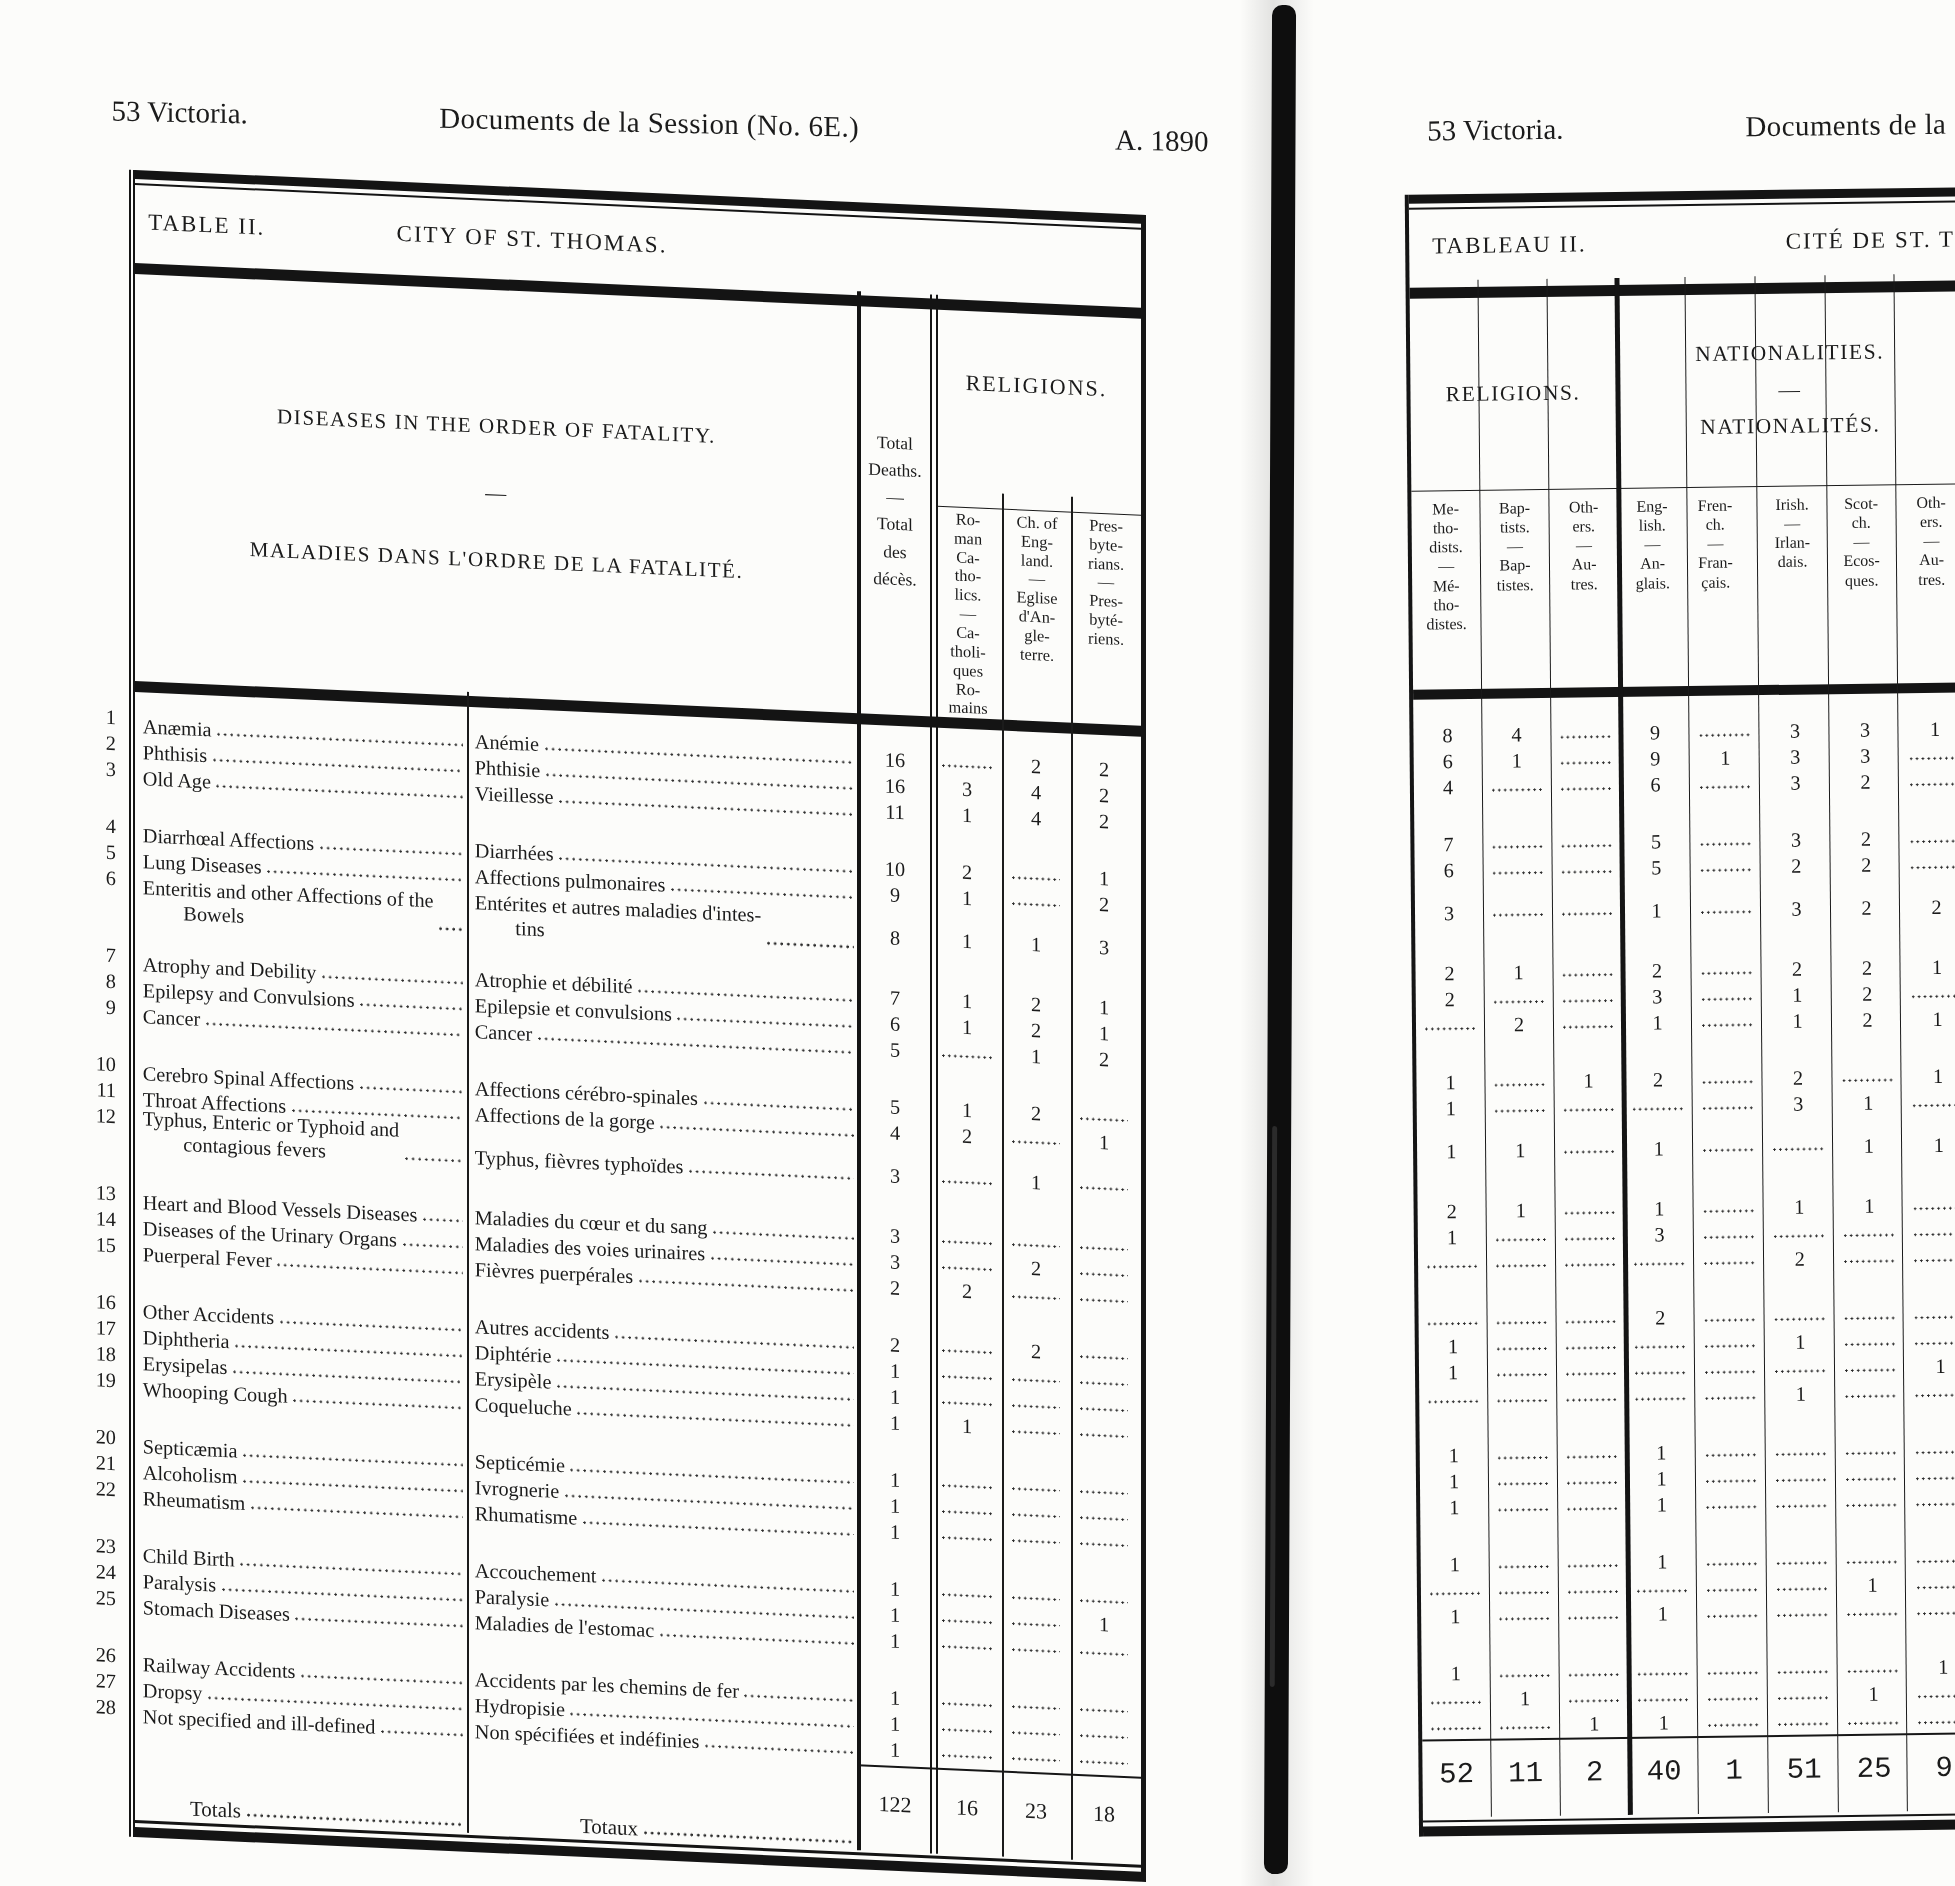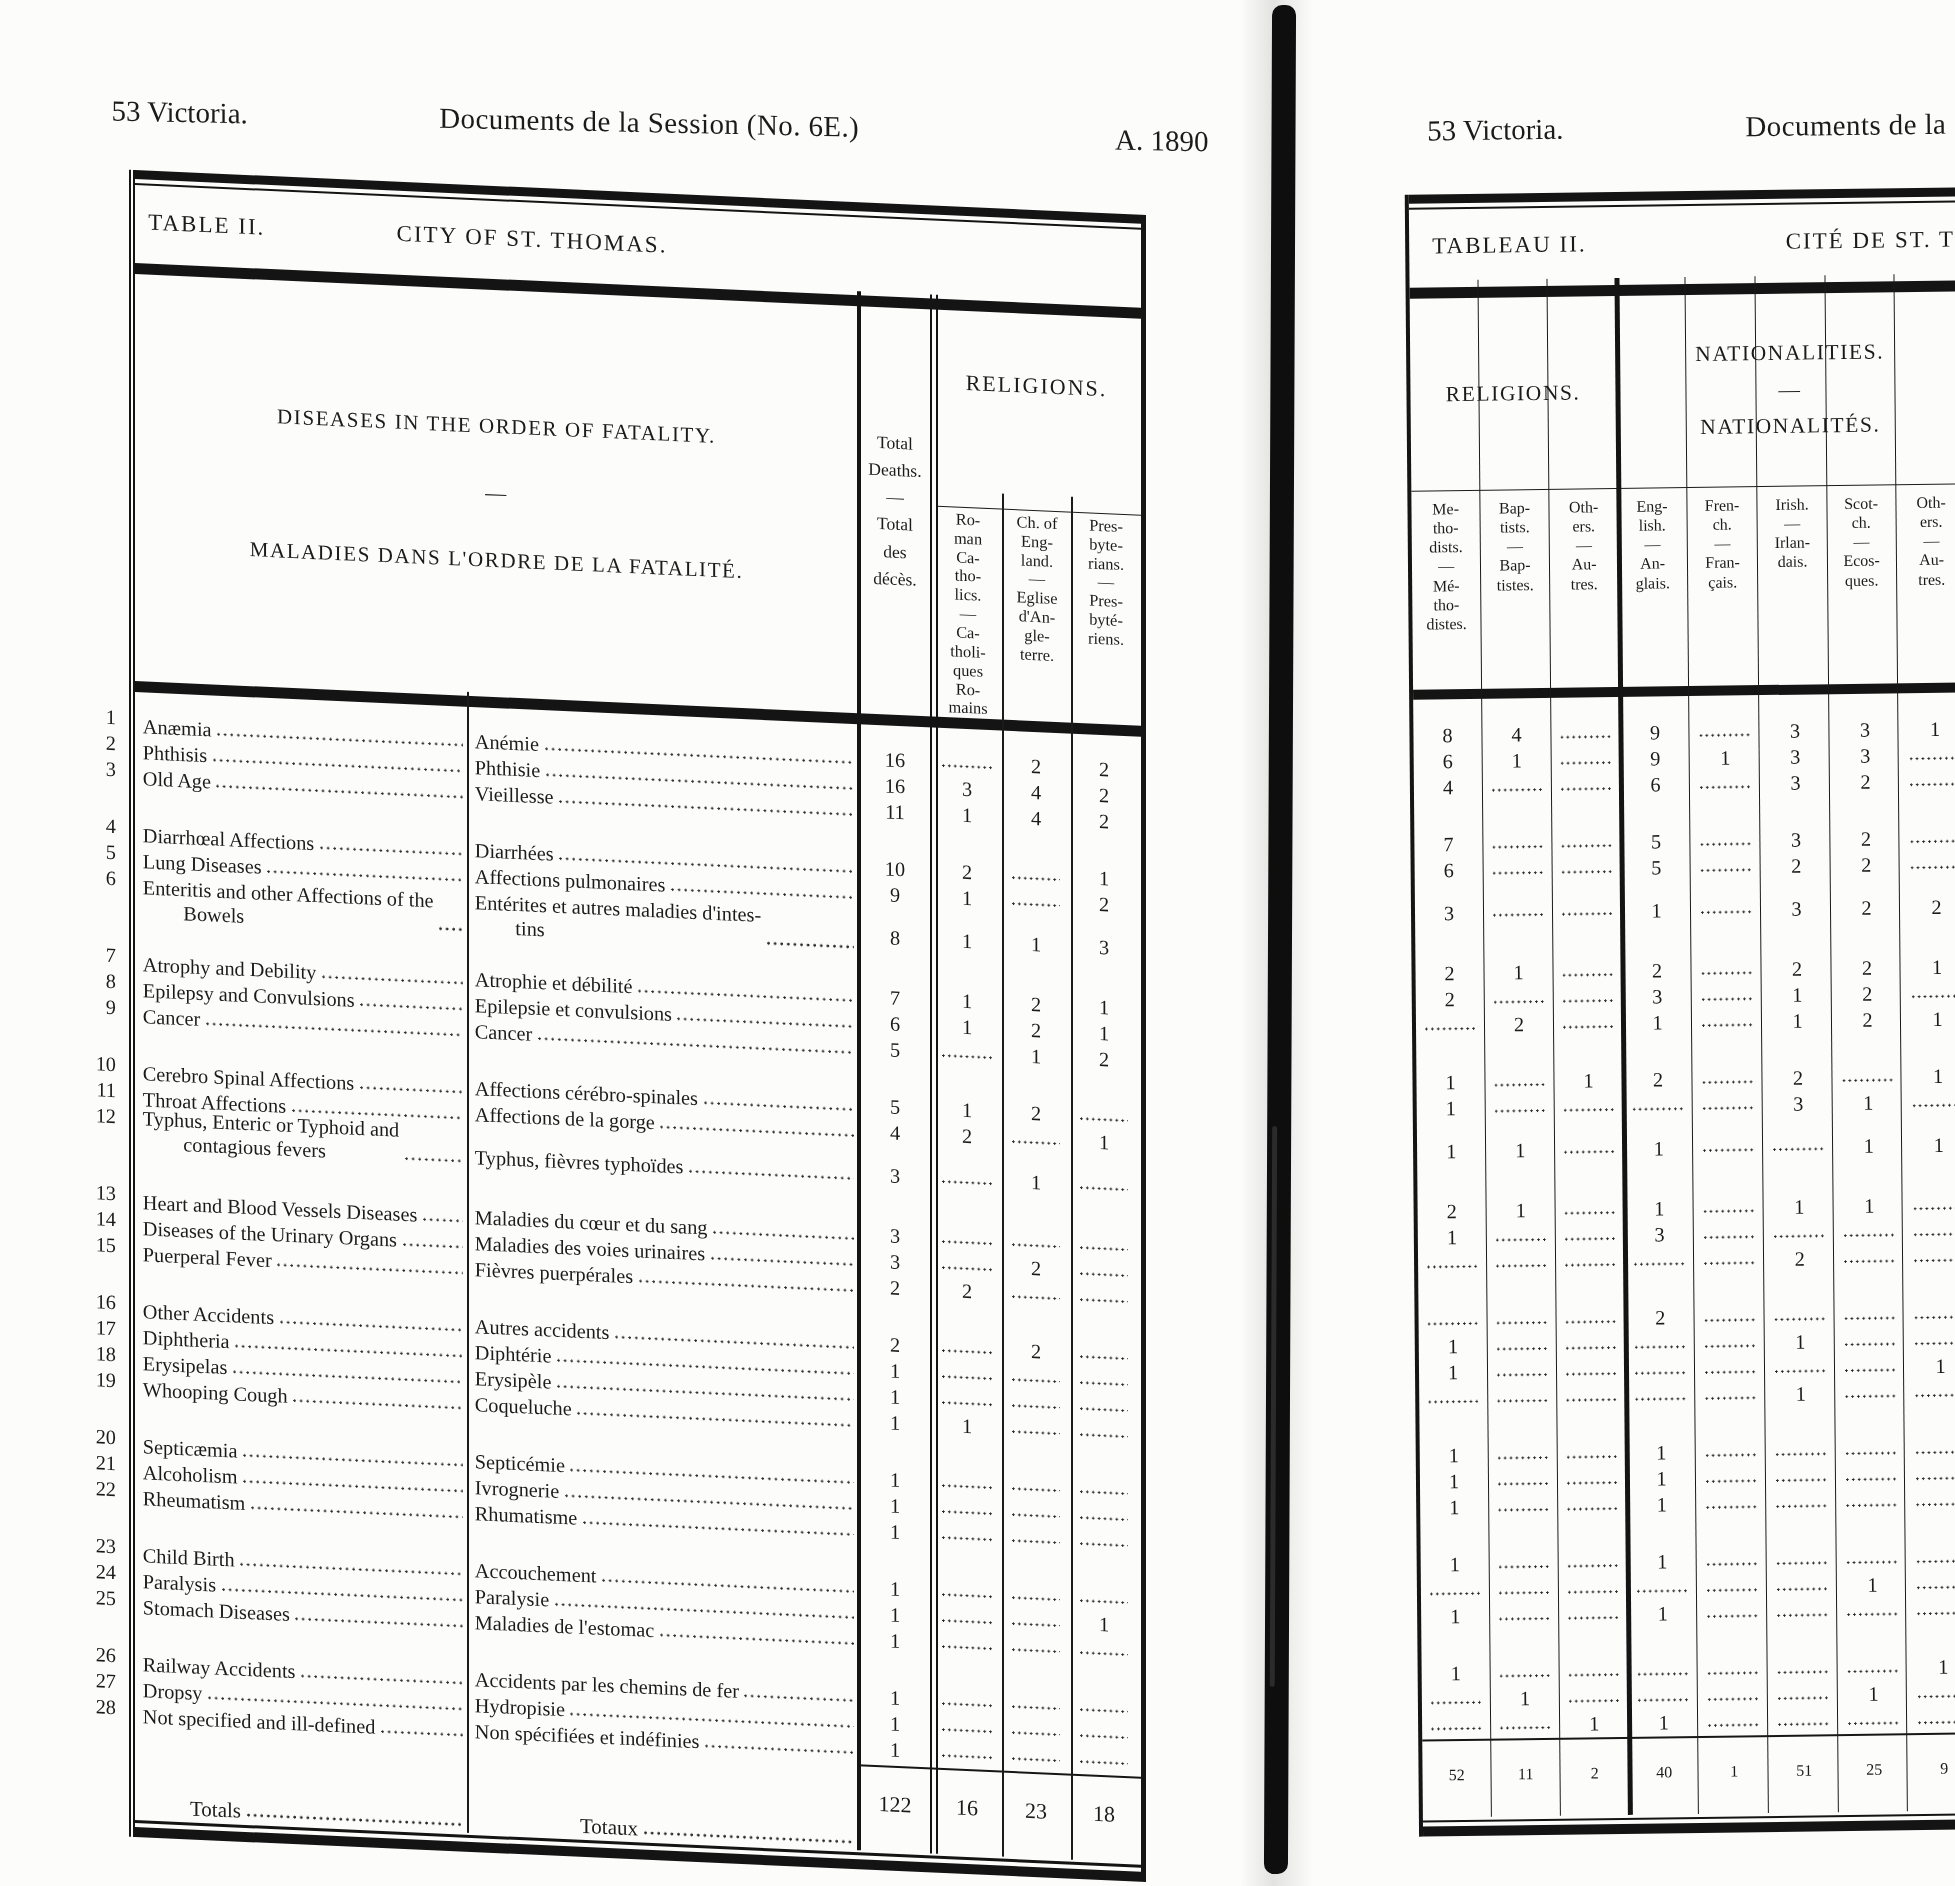--- a/index.html
+++ b/index.html
@@ -78,21 +78,21 @@
        background-size:5.9px 3.1px;background-repeat:repeat-x;}
   
   .ltotals{position:relative;height:86px;display:grid;grid-template-columns:332px 391px 74px 70px 68px 68px;}
   .ltotals .trule{position:absolute;top:0;left:723px;right:0;border-top:2.7px solid #161616;}
   .ltotals .name{align-items:flex-end;}
   .ltotals .lab-en{padding-left:55px;padding-top:10.2px;font-size:21px;}
   .ltotals .lab-fr{padding-left:113px;padding-top:23px;font-size:21px;}
   .ltotals .v{padding-top:27px;font-size:22px;}
   .rtotals{position:relative;height:78px;display:grid;grid-template-columns:69px 69px 69px 70px 70px 70px 70px 70px 66px 66px 66px 66px 66px 66px 70px;}
   .rtotals .trule{position:absolute;top:0;left:0;right:0;border-top:2.3px solid #161616;}
-  .rtotals .v{padding-top:24px;font-size:16px;}
+  .rtotals .v{padding-top:24px;font-size:29px;font-family:Liberation Mono, monospace;}
   
   .gutter-shadow{position:absolute;left:1240px;top:0;width:74px;height:1886px;
      background:linear-gradient(90deg,rgba(0,0,0,0) 0%,rgba(0,0,0,0.10) 45%,rgba(0,0,0,0) 100%);}
   .gutter{position:absolute;left:1268px;top:4.7px;width:23.5px;height:1869px;background:#0e0e0e;
      border-radius:10.2px;transform:rotate(0.25deg);}
   .gutter:after{content:"";position:absolute;left:4.7px;top:60%;width:5.5px;height:30%;
      background:rgba(255,255,255,0.12);border-radius:3.9px;}
 </style>
 </head>
 <body>
@@ -658,21 +658,21 @@
       <div class="rsub" style="left: 138px; width: 69px; white-space: pre-line;">Oth-
 ers.
 —
 Au-
 tres.</div>
       <div class="rsub" style="left: 206px; width: 70px; white-space: pre-line;">Eng-
 lish.
 —
 An-
 glais.</div>
-      <div class="rsub" style="left: 276px; width: 70px; white-space: pre-line;">Fren-
+      <div class="rsub" style="left: 269px; width: 70px; white-space: pre-line;">Fren-
 ch.
 —
 Fran-
 çais.</div>
       <div class="rsub" style="left: 346px; width: 70px; white-space: pre-line;">Irish.
 —
 Irlan-
 dais.</div>
       <div class="rsub" style="left: 415px; width: 70px; white-space: pre-line;">Scot-
 ch.

